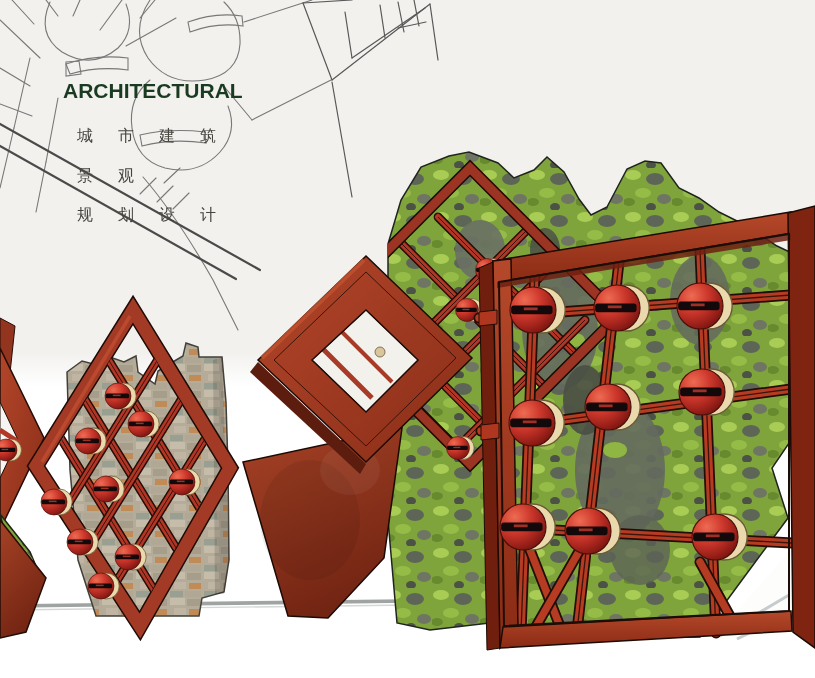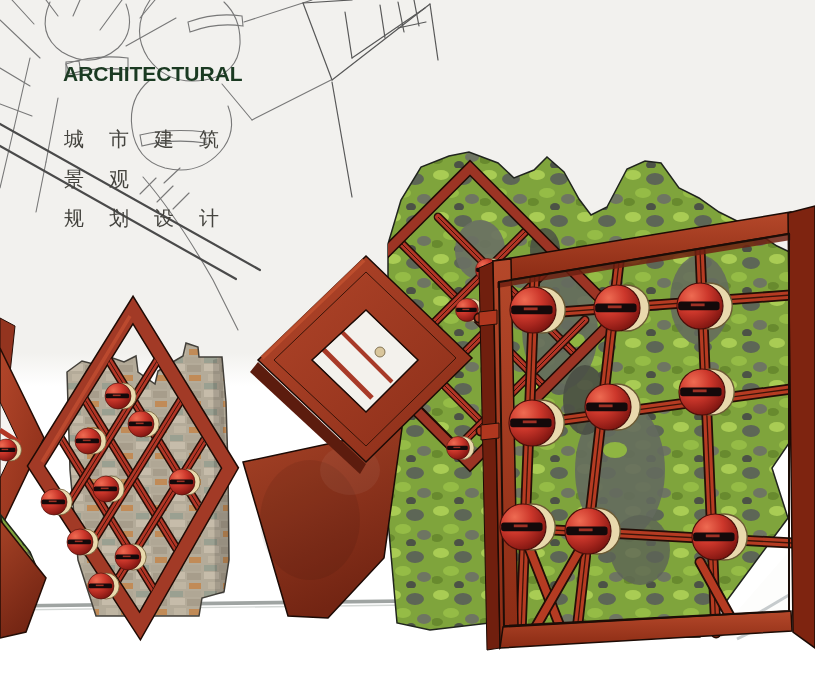--- a/index.html
+++ b/index.html
@@ -1,22 +1,22 @@
 <!DOCTYPE html>
 <html><head>
 <meta charset="utf-8">
 <style>
   html,body{margin:0;padding:0;background:#ffffff;}
   .canvas{position:relative;width:815px;height:678px;overflow:hidden;
           background:linear-gradient(to bottom,#f2f1ee 0%,#f2f1ee 52%,#ffffff 57%,#ffffff 100%);
           font-family:"Liberation Sans",sans-serif;}
   .scene{position:absolute;left:0;top:0;}
-  .title-block{position:absolute;left:63px;top:66px;color:#1b3a22;text-align:center;}
+  .title-block{position:absolute;left:63px;top:83px;color:#1b3a22;text-align:center;}
   .title-line{font-weight:bold;font-size:21px;line-height:15.5px;letter-spacing:0px;white-space:nowrap;}
-  .cn{position:absolute;left:64px;color:#45443f;font-size:20px;letter-spacing:25px;white-space:nowrap;
+  .cn{position:absolute;left:77px;color:#45443f;font-size:16px;letter-spacing:25px;white-space:nowrap;
       font-family:"Liberation Sans",sans-serif;}
   .cn1{top:126px;}
   .cn2{top:166px;}
   .cn3{top:205px;text-align:center;}
   
   .sk{stroke:#787878;stroke-width:1.1;fill:none;stroke-linecap:round;}
   .skd{stroke:#4a4a4a;stroke-width:2.2;fill:none;stroke-linecap:round;}
   .pg{stroke:#585858;stroke-width:1.2;fill:none;stroke-linecap:round;}
   .eU{stroke:#260e07;stroke-width:9;fill:none;stroke-linecap:round;}
   .eR{stroke:#b23626;stroke-width:6;fill:none;stroke-linecap:round;}

